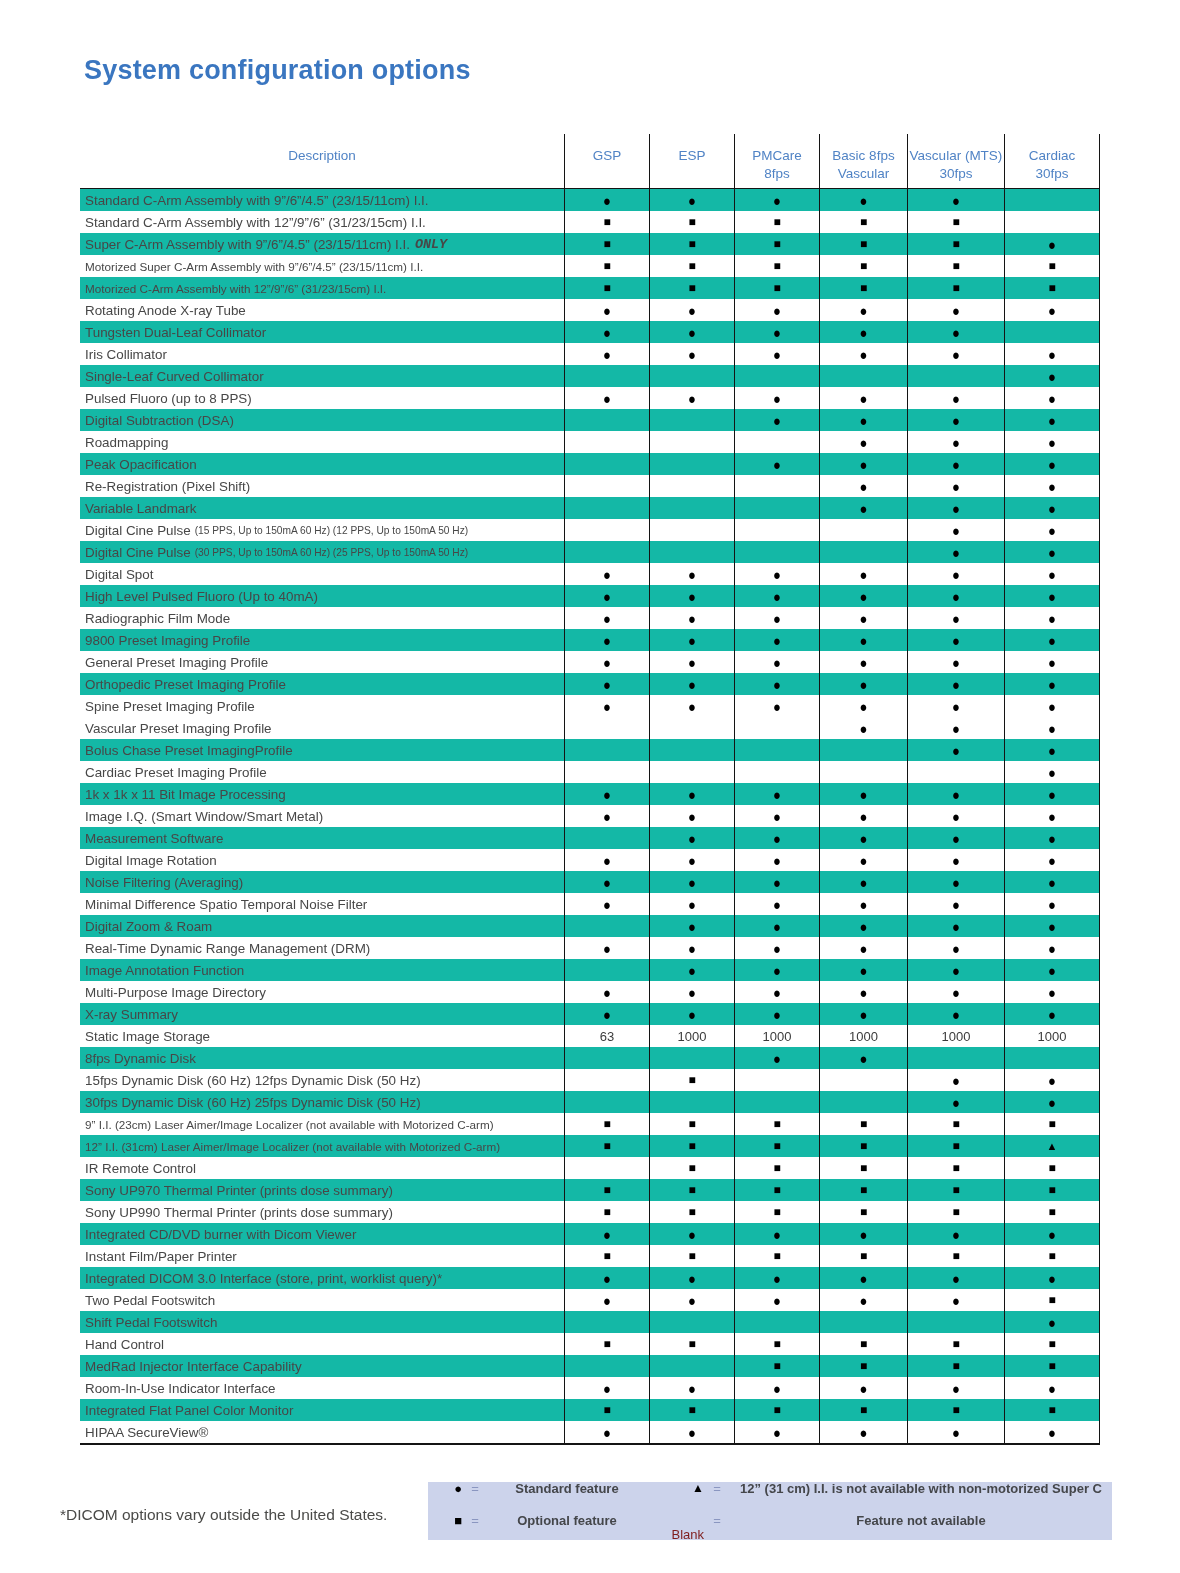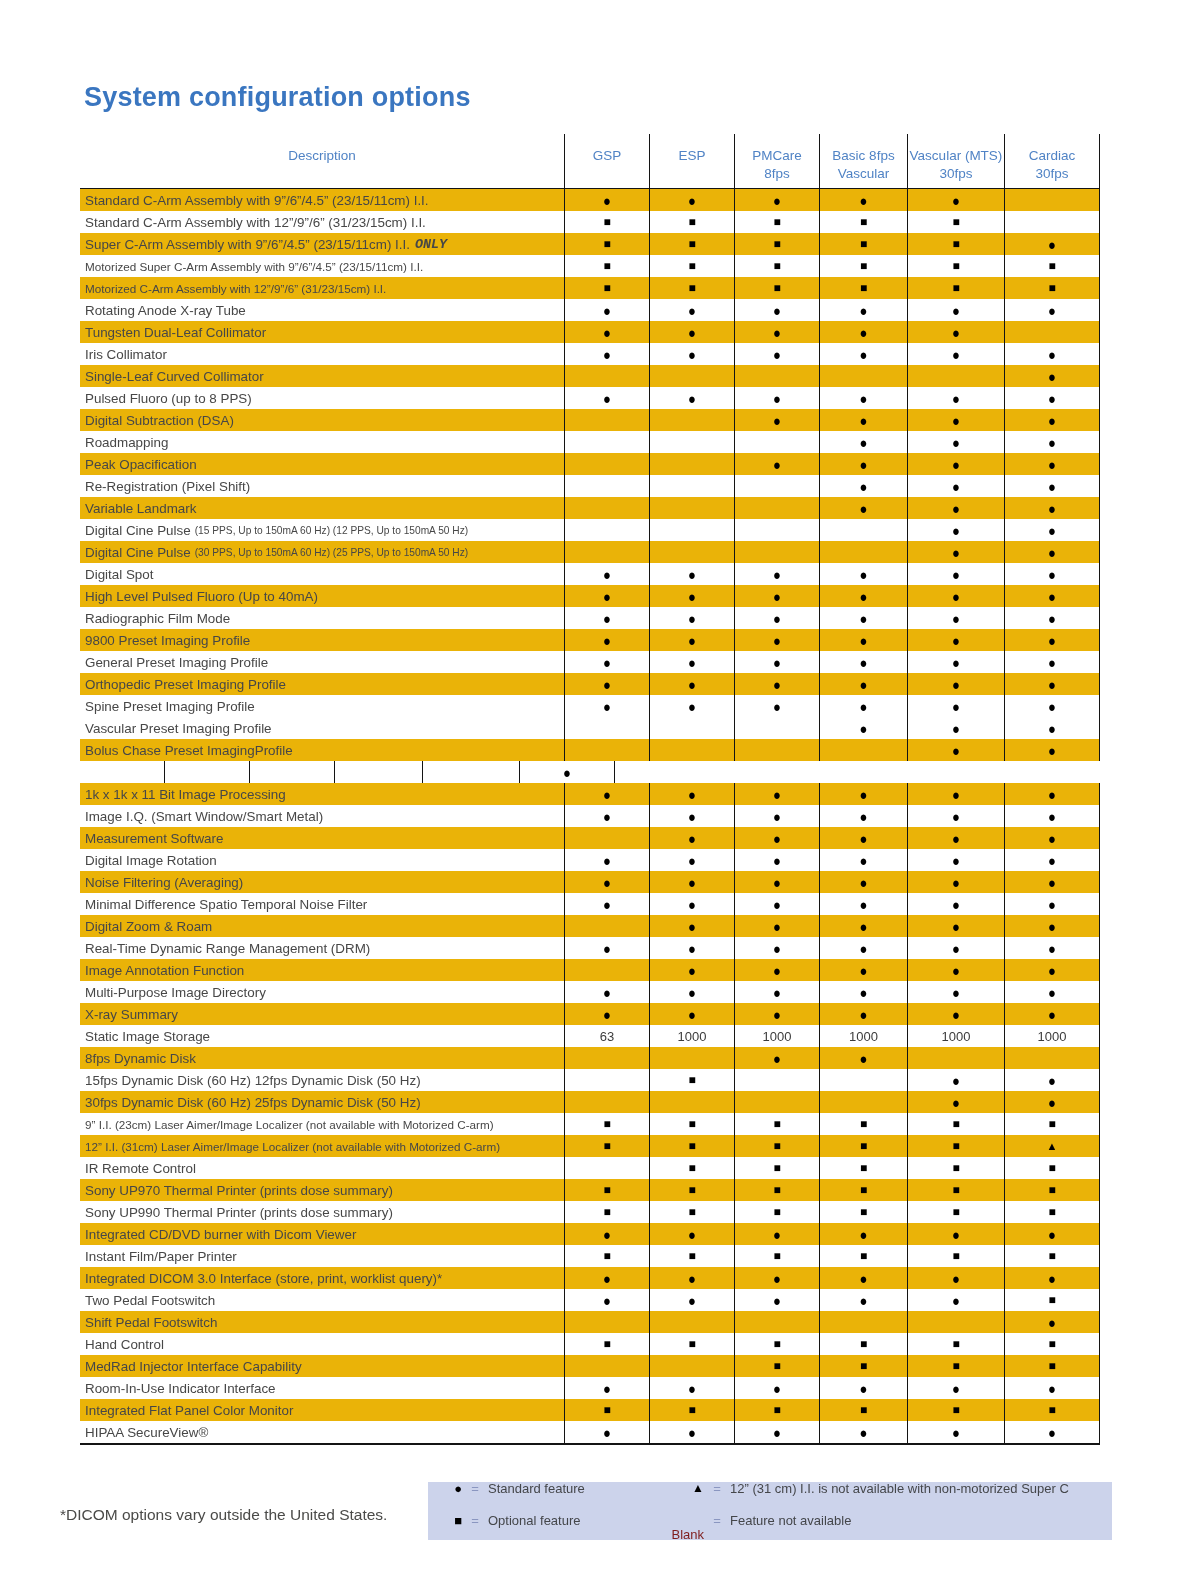--- a/index.html
+++ b/index.html
@@ -3,37 +3,37 @@
 <meta charset="utf-8">
 <style>
   html,body{margin:0;padding:0;}
   body{
     width:1180px;height:1573px;background:#ffffff;
     font-family:"Liberation Sans","DejaVu Sans",sans-serif;
   }
   .page{position:relative;width:1180px;height:1573px;overflow:hidden;background:#fff;}
 
   .title{
-    position:absolute;left:84px;top:64px;
+    position:absolute;left:84px;top:37px;
     font-size:27px;font-weight:bold;color:#3a76c0;letter-spacing:.2px;
   }
 
   .cfg-table{position:absolute;left:80px;top:134px;width:1020px;}
   .thead{display:flex;height:54px;border-bottom:1px solid #141414;}
   .hcell{
     box-sizing:border-box;border-right:1px solid #141414;
     color:#5083c5;font-size:13.5px;line-height:1.3;text-align:center;
     white-space:pre-line;padding-top:13px;
   }
   .w0{width:485px;text-align:center;}.w1{width:85px;}.w2{width:85px;}.w3{width:85px;}
   .w4{width:88px;}.w5{width:97px;}.w6{width:95px;}
 
   .tbody{border-bottom:2px solid #141414;}
   .trow{display:flex;height:22px;}
-  .trow.shade{background:#eab308;}
+  .trow.shade{background:#14b8a6;}
   .cell{
     box-sizing:border-box;border-right:1px solid #141414;
     display:flex;align-items:center;justify-content:center;
     color:#1b1b1b;
   }
   .desc{
     justify-content:flex-start;padding-left:5px;
     color:#474747;font-size:13.4px;white-space:nowrap;overflow:hidden;
   }
   .desc.small{font-size:11.7px;}
@@ -47,21 +47,21 @@
   .legend{
     position:absolute;left:428px;top:1482px;width:684px;height:58px;
     background:#ccd3eb;display:flex;flex-direction:column;justify-content:center;
     gap:3px;font-size:13px;color:#44464a;
   }
   .lg-row{display:grid;grid-template-columns:34px 26px 158px 58px 26px auto;align-items:center;}
   .lg-sym{text-align:right;color:#000;}
   .lg-sym.tri{font-size:12px;}
   .lg-sym.word{color:#7f1d1d;margin-top:28px;}
   .lg-eq{text-align:center;color:#8a96c0;}
-  .lg-txt{text-align:left;}
+  .lg-txt{text-align:center;font-weight:bold;}
 
   .footnote{
     position:absolute;left:60px;top:1506px;
     font-size:15.5px;color:#4a4a48;
   }
 </style>
 </head>
 <body>
 
 <div class="page">
@@ -606,20 +606,23 @@
           <div class="cell w3"></div>
           <div class="cell w4"></div>
           <div class="cell w5">
             <span class="sym-S">●</span>
           </div>
           <div class="cell w6">
             <span class="sym-S">●</span>
           </div>
         </div>
         <div class="trow">
+          <div class="cell desc w0">
+            <span>Cardiac Preset Imaging Profile</span>
+          </div>
           <div class="cell w1"></div>
           <div class="cell w2"></div>
           <div class="cell w3"></div>
           <div class="cell w4"></div>
           <div class="cell w5"></div>
           <div class="cell w6">
             <span class="sym-S">●</span>
           </div>
         </div>
         <div class="trow shade">

